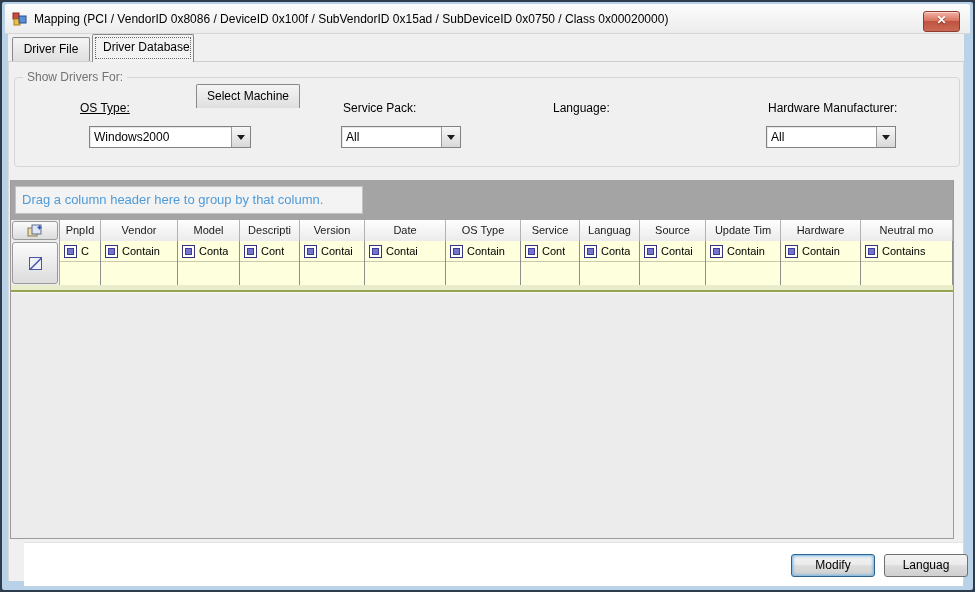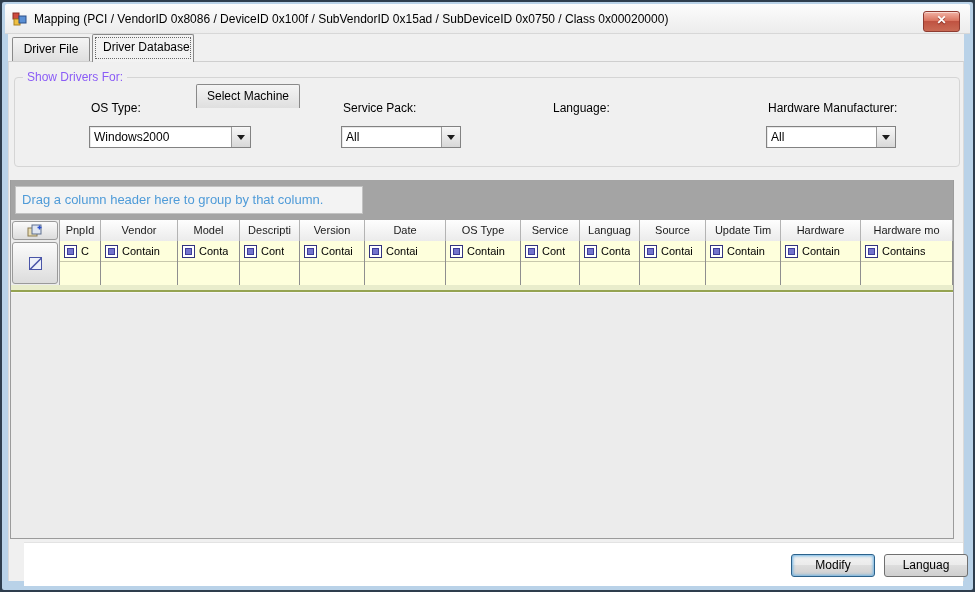--- a/index.html
+++ b/index.html
@@ -48,21 +48,21 @@
     outline:1px dotted #666;outline-offset:-4px;line-height:25px;
   }
   .tabpage-line{position:absolute;left:0;right:0;top:27px;bottom:0;border-top:1px solid #cfcfcf;border-left:1px solid #dadada;border-right:1px solid #dadada;}
   
   .groupbox{
     position:absolute;left:6px;top:43px;width:946px;height:90px;box-sizing:border-box;
     border:1px solid #d5d5d5;border-radius:4px;
   }
   .groupbox-label{
     position:absolute;top:-8px;left:8px;background:#f0f0f0;padding:0 4px;
-    font-size:12px;color:#8b5cf6;
+    font-size:12px;color:#737373;
   }
   .field-label{position:absolute;font-size:12px;color:#000;white-space:nowrap;}
   .combo{
     position:absolute;height:22px;box-sizing:border-box;background:#fff;
     border:1px solid #828282;box-shadow:inset 1px 1px 0 #e8e8e8;
     display:flex;align-items:stretch;cursor:default;
   }
   .combo-value{flex:1;font-size:12px;color:#000;padding:3px 0 0 4px;white-space:nowrap;overflow:hidden;}
   .combo-arrow{
     width:18px;flex:0 0 auto;border-left:1px solid #9a9a9a;
@@ -155,21 +155,21 @@
 
     <div class="tabpage-line"></div>
 
     <div class="tab" style="left:4px;width:78px;">Driver File</div>
     <div class="tab active" style="left:84px;width:102px;">Driver Database</div>
     <div class="tab" style="left:188px;width:104px;margin-top:47px;">Select Machine</div>
 
     <div class="groupbox">
       <span class="groupbox-label">Show Drivers For:</span>
 
-      <span class="field-label" style="left:76px;top:23px;">OS Type:</span>
+      <span class="field-label" style="left:65px;top:23px;text-decoration:underline;">OS Type:</span>
       <div class="combo" style="left:74px;top:48px;width:162px;">
         <span class="combo-value">Windows2000</span>
         <span class="combo-arrow">
             <span class="tri"></span>
           </span>
       </div>
 
       <span class="field-label" style="left:328px;top:23px;">Service Pack:</span>
       <div class="combo" style="left:326px;top:48px;width:120px;">
         <span class="combo-value">All</span>
@@ -210,21 +210,21 @@
             <div class="hcell" style="width: 62px;">Model</div>
             <div class="hcell" style="width: 60px;">Descripti</div>
             <div class="hcell" style="width: 65px;">Version</div>
             <div class="hcell" style="width: 81px;">Date</div>
             <div class="hcell" style="width: 75px;">OS Type</div>
             <div class="hcell" style="width: 59px;">Service</div>
             <div class="hcell" style="width: 60px;">Languag</div>
             <div class="hcell" style="width: 66px;">Source</div>
             <div class="hcell" style="width: 75px;">Update Tim</div>
             <div class="hcell" style="width: 80px;">Hardware</div>
-            <div class="hcell" style="width: 92px;">Hardware mo</div>
+            <div class="hcell" style="width: 92px;">Neutral mo</div>
           </div>
       </div>
 
       <div class="filter-row">
         <div class="rowhead-cell" style="height:44px;">
           <div class="mini-btn">
             <svg width="17" height="17" viewBox="0 0 17 17">
               <rect x="2.5" y="2.5" width="12" height="12" fill="#eef1f9" stroke="#4a55a8"></rect>
               <path d="M3 14.5 L14.5 3" stroke="#4a55a8" stroke-width="1.6"></path>
             </svg>

